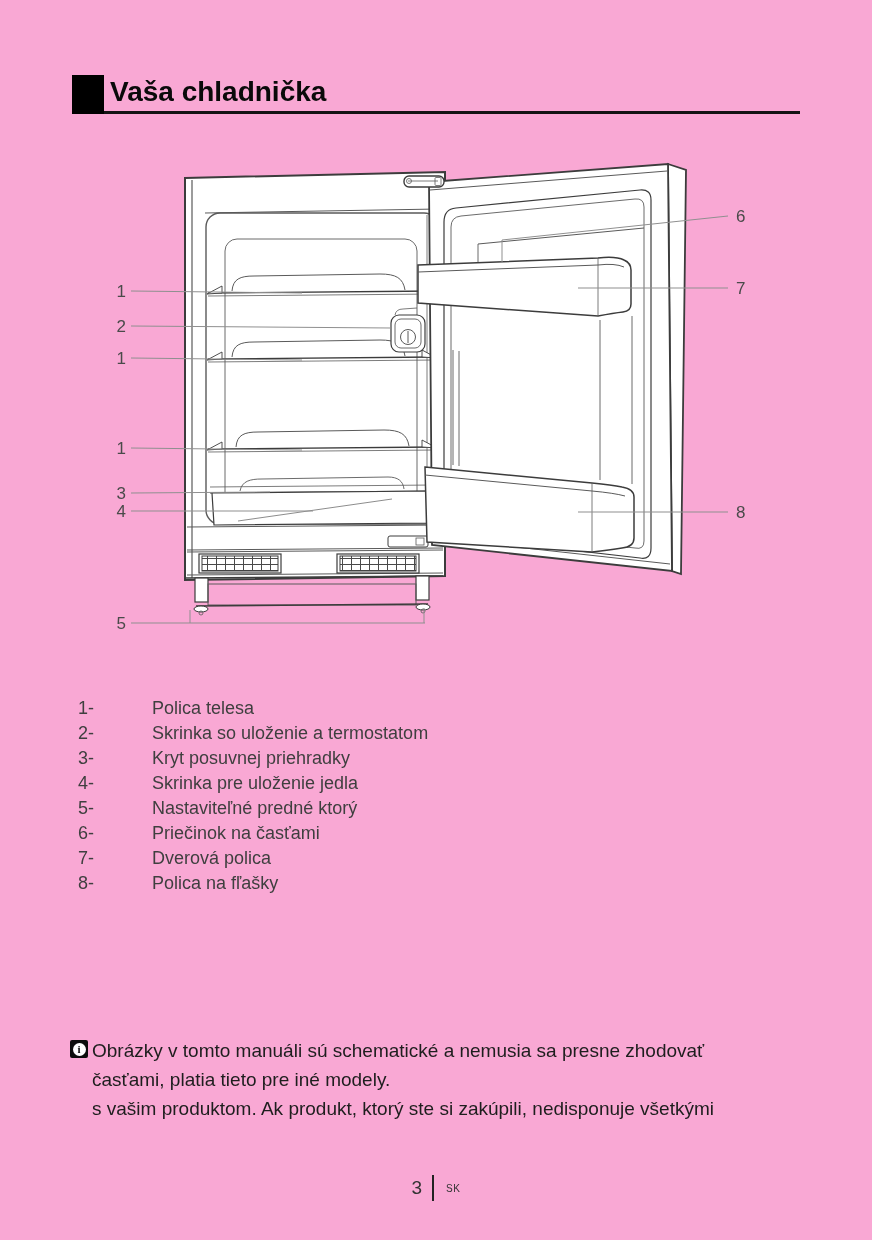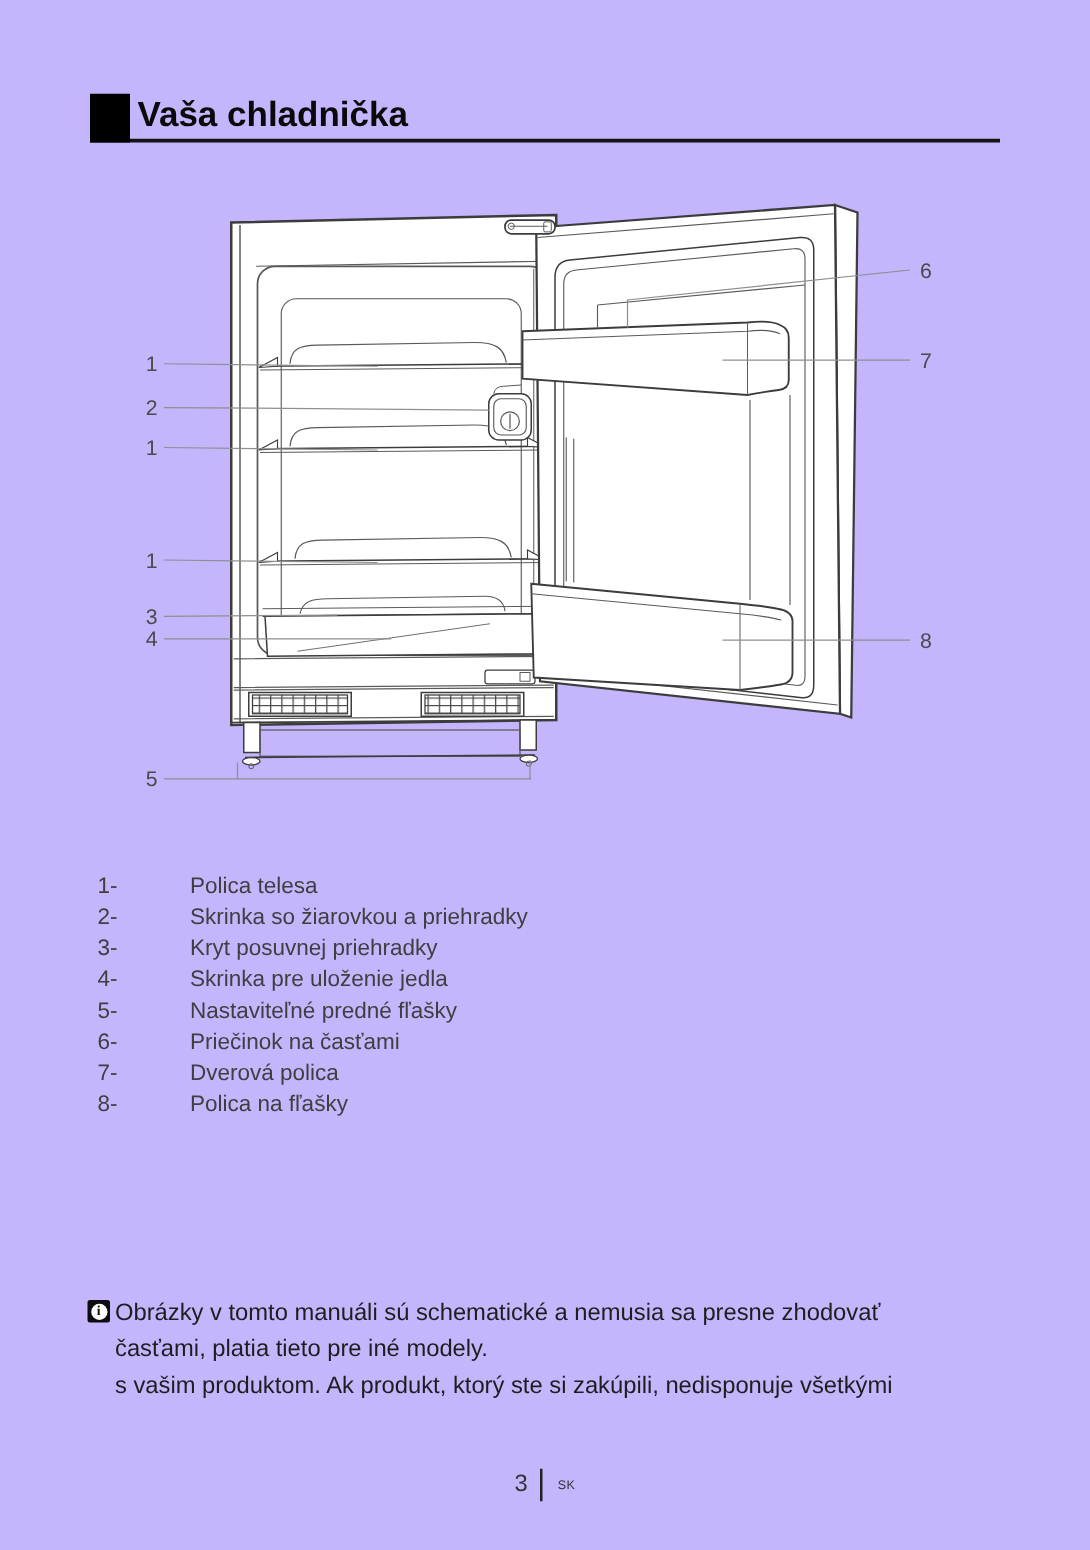--- a/index.html
+++ b/index.html
@@ -1,17 +1,17 @@
 <!DOCTYPE html>
 <html><head>
 <meta charset="utf-8">
 <style>
   html,body{margin:0;padding:0;}
   .page{
-    position:relative; width:872px; height:1240px; background:#c4b5fd;
+    position:relative; width:872px; height:1240px; background:#f9a8d4;
     font-family:"Liberation Sans", sans-serif; overflow:hidden;
     color:#222;
   }
   
   .header{position:absolute; left:72px; top:75px; width:728px; height:40px;}
   .header .rule{position:absolute; left:0; top:36px; width:728px; height:3px; background:#141414; z-index:1;}
   .header .marker{position:absolute; left:0; top:0; width:32px; height:39px; background:#000; z-index:2;}
   .header .title{
     position:absolute; left:38px; top:0; margin:0; z-index:2;
     font-size:28px; font-weight:bold; color:#0a0a0a; line-height:34px; letter-spacing:0;
@@ -199,33 +199,33 @@
     </g>
   </svg>
 
   <div class="parts">
     <div class="row">
       <span class="num">1-</span>
       <span class="name">Polica telesa</span>
     </div>
     <div class="row">
       <span class="num">2-</span>
-      <span class="name">Skrinka so žiarovkou a priehradky</span>
+      <span class="name">Skrinka so uloženie a termostatom</span>
     </div>
     <div class="row">
       <span class="num">3-</span>
       <span class="name">Kryt posuvnej priehradky</span>
     </div>
     <div class="row">
       <span class="num">4-</span>
       <span class="name">Skrinka pre uloženie jedla</span>
     </div>
     <div class="row">
       <span class="num">5-</span>
-      <span class="name">Nastaviteľné predné fľašky</span>
+      <span class="name">Nastaviteľné predné ktorý</span>
     </div>
     <div class="row">
       <span class="num">6-</span>
       <span class="name">Priečinok na časťami</span>
     </div>
     <div class="row">
       <span class="num">7-</span>
       <span class="name">Dverová polica</span>
     </div>
     <div class="row">

